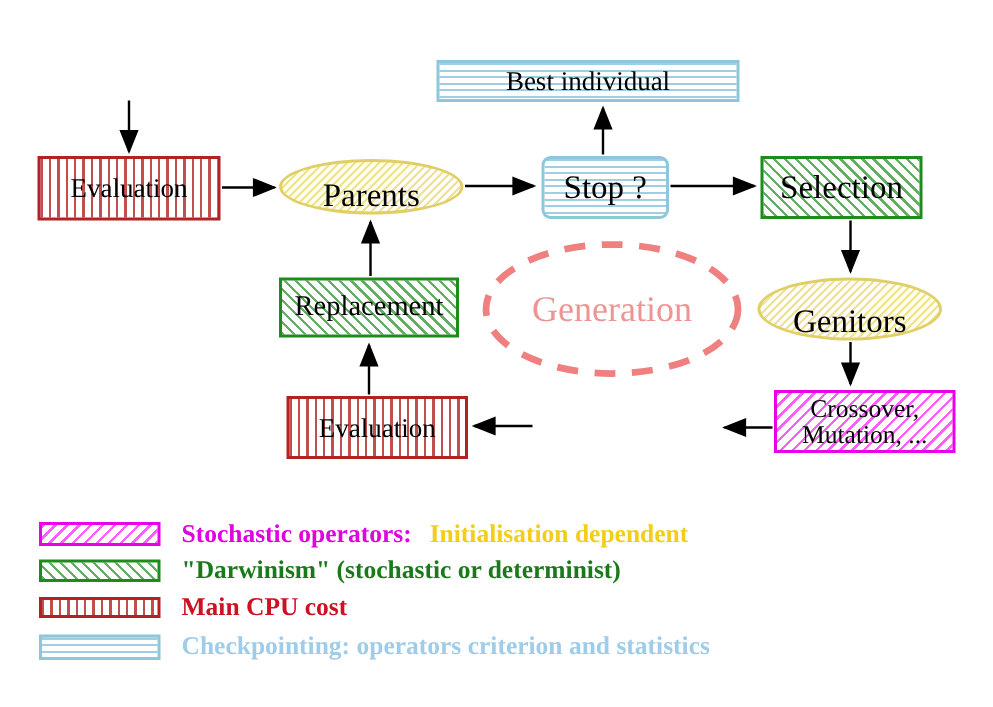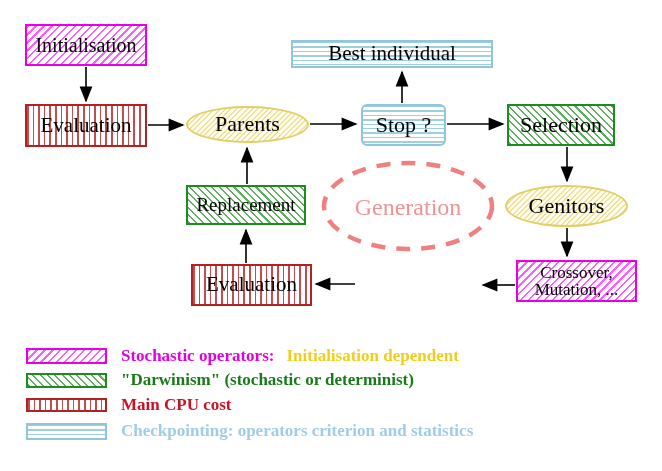--- a/index.html
+++ b/index.html
@@ -28,23 +28,24 @@
   }
   
   .hlines-cyan{
     border:2px solid #8EC6DC;
     background:repeating-linear-gradient(180deg,rgba(142,198,220,0.85) 0 1.4px,rgba(255,255,255,0) 1.4px 4.4px);
   }
   
   .ellipse-yellow{
     border:2px solid #E0CF66;border-radius:50%;
     background:repeating-linear-gradient(135deg,rgba(238,221,130,0.85) 0 1.4px,rgba(255,252,230,0.45) 1.4px 3.8px);
+    align-items:flex-end;
   }
   .rounded{border-radius:6px;}
-  .fs20{font-size:20px;} .fs21{font-size:21px;} .fs22{font-size:22px;} .fs23{font-size:23px;}
+  .fs20{font-size:20px;} .fs21{font-size:18px;} .fs22{font-size:22px;} .fs23{font-size:23px;}
   .fs19{font-size:19px;} .fs17{font-size:17px;}
   #arrows{position:absolute;left:0;top:0;pointer-events:none;}
   #generation-label{
     position:absolute;left:338px;top:194px;width:140px;text-align:center;
     color:#EE9494;font-size:24px;
   }
   .legend-row{
     position:absolute;left:26px;display:flex;align-items:center;height:20px;
     font-weight:bold;font-size:17px;white-space:nowrap;
   }
@@ -73,23 +74,20 @@
     <line x1="402" y1="103" x2="402" y2="72" stroke="#000" stroke-width="1.6" marker-end="url(#ah)"></line>
     <line x1="447" y1="124" x2="503" y2="124" stroke="#000" stroke-width="1.6" marker-end="url(#ah)"></line>
     <line x1="567" y1="147" x2="567" y2="181" stroke="#000" stroke-width="1.6" marker-end="url(#ah)"></line>
     <line x1="567" y1="228" x2="567" y2="256" stroke="#000" stroke-width="1.6" marker-end="url(#ah)"></line>
     <line x1="515" y1="285" x2="483" y2="285" stroke="#000" stroke-width="1.6" marker-end="url(#ah)"></line>
     <line x1="355" y1="284" x2="316" y2="284" stroke="#000" stroke-width="1.6" marker-end="url(#ah)"></line>
     <line x1="246" y1="263" x2="246" y2="230" stroke="#000" stroke-width="1.6" marker-end="url(#ah)"></line>
     <line x1="247" y1="184" x2="247" y2="148" stroke="#000" stroke-width="1.6" marker-end="url(#ah)"></line>
   </svg>
 
-  <div class="node hatch-magenta fs20" style="left:25px;top:24px;width:122px;height:42px;">
-    <span>Initialisation</span>
-  </div>
 
   <div class="node vlines-red fs21" style="left:25px;top:104px;width:122px;height:43px;">
     <span>Evaluation</span>
   </div>
 
   <div class="node ellipse-yellow fs22" style="left:186px;top:106px;width:123px;height:37px;">
     <span>Parents</span>
   </div>
 
   <div class="node hlines-cyan rounded fs22" style="left:361px;top:104px;width:85px;height:42px;">

